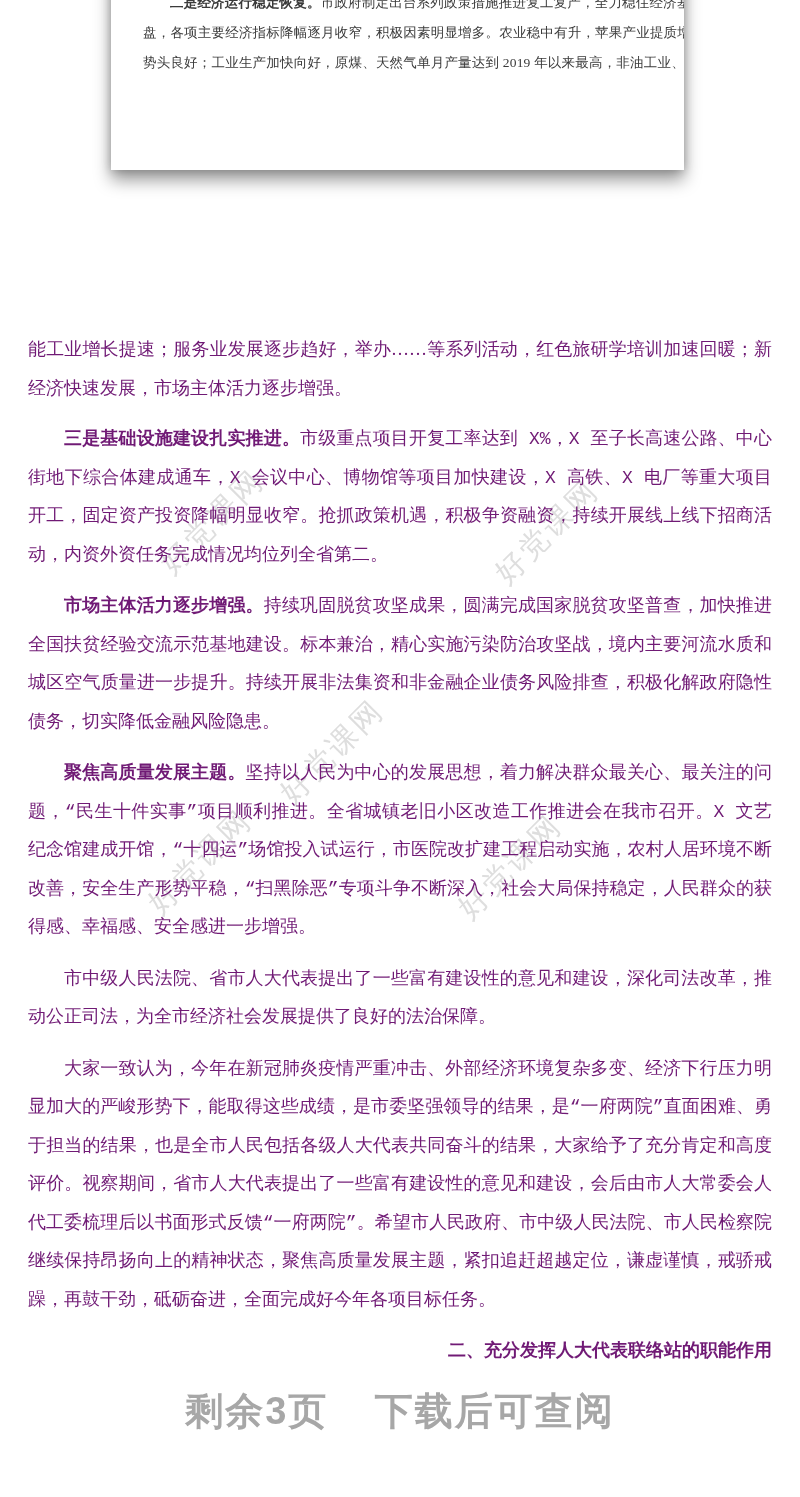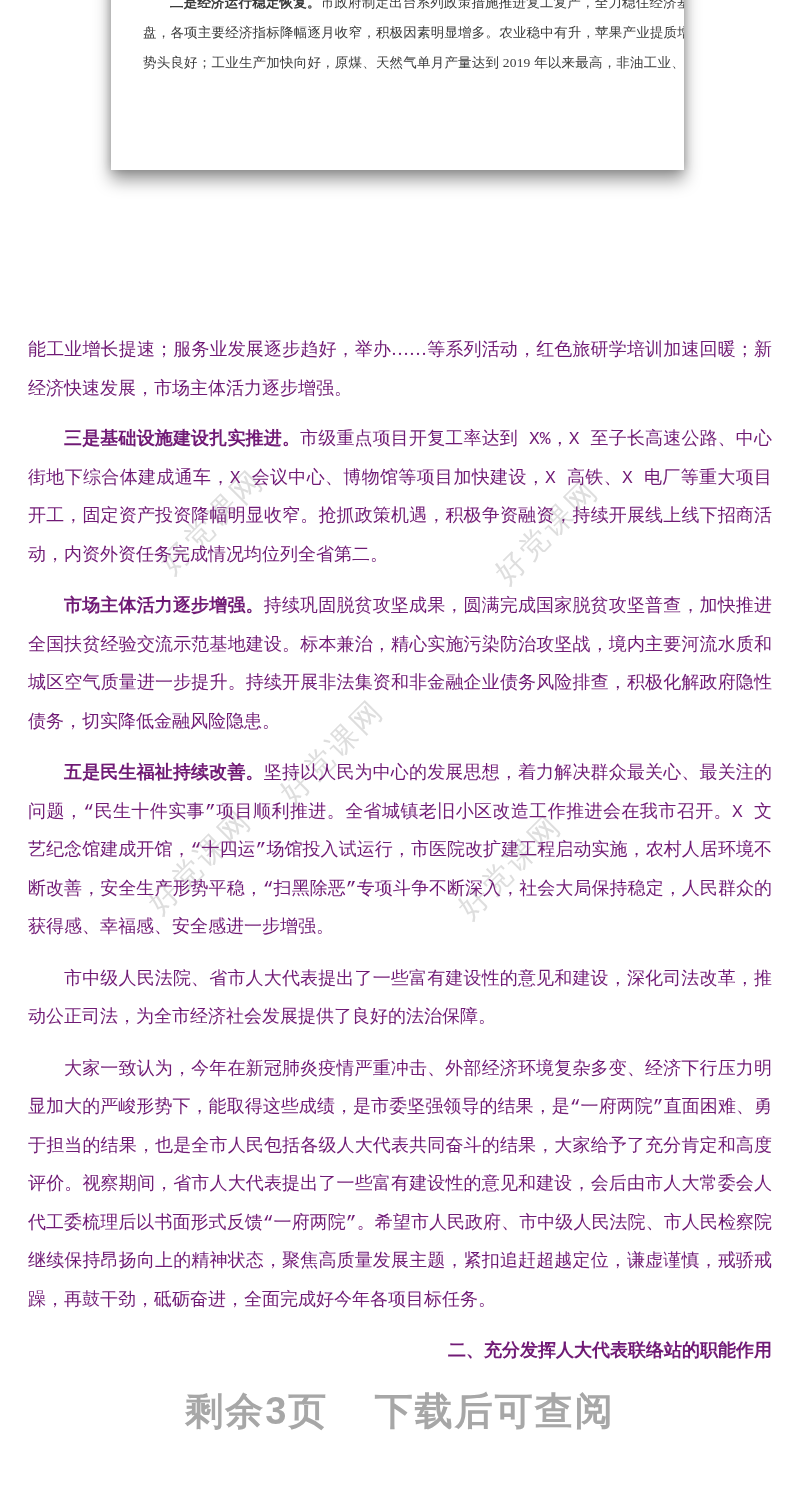--- a/index.html
+++ b/index.html
@@ -65,21 +65,21 @@
       <span class="wm" style="left: 515px; top: 552px; color: rgb(138, 138, 138);">好党课网</span>
       <span class="wm" style="left: 300px; top: 772px; color: rgb(138, 138, 138);">好党课网</span>
       <span class="wm" style="left: 168px; top: 882px; color: rgb(138, 138, 138);">好党课网</span>
       <span class="wm" style="left: 478px; top: 887px; color: rgb(138, 138, 138);">好党课网</span>
     </div>
 
   <div class="doc">
       <p class="">能工业增长提速；服务业发展逐步趋好，举办……等系列活动，红色旅研学培训加速回暖；新经济快速发展，市场主体活力逐步增强。</p>
       <p class="ind"><b>三是基础设施建设扎实推进。</b>市级重点项目开复工率达到 X%，X 至子长高速公路、中心街地下综合体建成通车，X 会议中心、博物馆等项目加快建设，X 高铁、X 电厂等重大项目开工，固定资产投资降幅明显收窄。抢抓政策机遇，积极争资融资，持续开展线上线下招商活动，内资外资任务完成情况均位列全省第二。</p>
       <p class="ind"><b>市场主体活力逐步增强。</b>持续巩固脱贫攻坚成果，圆满完成国家脱贫攻坚普查，加快推进全国扶贫经验交流示范基地建设。标本兼治，精心实施污染防治攻坚战，境内主要河流水质和城区空气质量进一步提升。持续开展非法集资和非金融企业债务风险排查，积极化解政府隐性债务，切实降低金融风险隐患。</p>
-      <p class="ind"><b>五是民生福祉持续改善。</b>坚持以人民为中心的发展思想，着力解决群众最关心、最关注的问题，“民生十件实事”项目顺利推进。全省城镇老旧小区改造工作推进会在我市召开。X 文艺纪念馆建成开馆，“十四运”场馆投入试运行，市医院改扩建工程启动实施，农村人居环境不断改善，安全生产形势平稳，“扫黑除恶”专项斗争不断深入，社会大局保持稳定，人民群众的获得感、幸福感、安全感进一步增强。</p>
+      <p class="ind"><b>聚焦高质量发展主题。</b>坚持以人民为中心的发展思想，着力解决群众最关心、最关注的问题，“民生十件实事”项目顺利推进。全省城镇老旧小区改造工作推进会在我市召开。X 文艺纪念馆建成开馆，“十四运”场馆投入试运行，市医院改扩建工程启动实施，农村人居环境不断改善，安全生产形势平稳，“扫黑除恶”专项斗争不断深入，社会大局保持稳定，人民群众的获得感、幸福感、安全感进一步增强。</p>
       <p class="ind">市中级人民法院、省市人大代表提出了一些富有建设性的意见和建设，深化司法改革，推动公正司法，为全市经济社会发展提供了良好的法治保障。</p>
       <p class="ind">大家一致认为，今年在新冠肺炎疫情严重冲击、外部经济环境复杂多变、经济下行压力明显加大的严峻形势下，能取得这些成绩，是市委坚强领导的结果，是“一府两院”直面困难、勇于担当的结果，也是全市人民包括各级人大代表共同奋斗的结果，大家给予了充分肯定和高度评价。视察期间，省市人大代表提出了一些富有建设性的意见和建设，会后由市人大常委会人代工委梳理后以书面形式反馈“一府两院”。希望市人民政府、市中级人民法院、市人民检察院继续保持昂扬向上的精神状态，聚焦高质量发展主题，紧扣追赶超越定位，谦虚谨慎，戒骄戒躁，再鼓干劲，砥砺奋进，全面完成好今年各项目标任务。</p>
       <p class="ind head">二、充分发挥人大代表联络站的职能作用</p>
     </div>
 
   <div class="footer" style="color: rgb(167, 167, 167);">
     <span>剩余3页</span>
     <span class="gap">下载后可查阅</span>
   </div>
 

